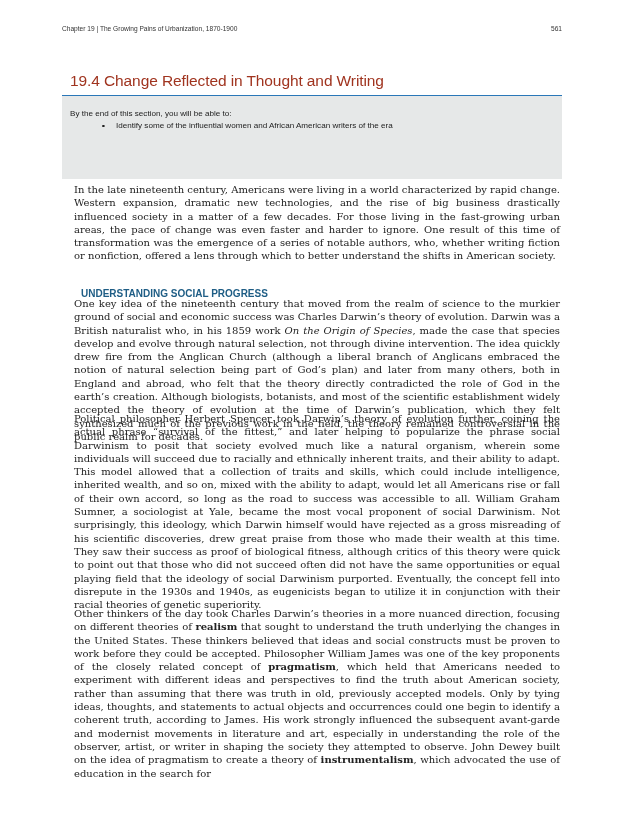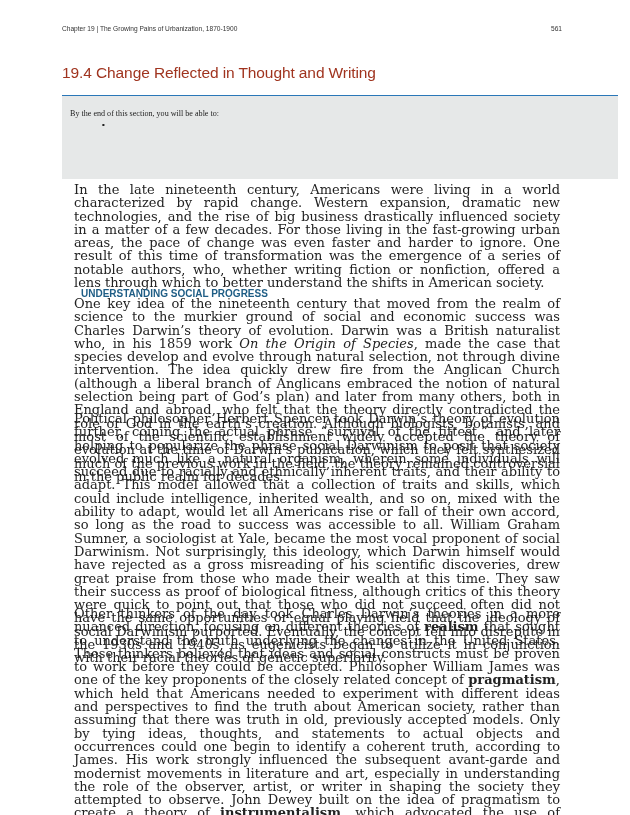--- a/index.html
+++ b/index.html
@@ -6,34 +6,34 @@
   body { width: 630px; height: 815px; position: relative; overflow: hidden; }
   .page { position: absolute; left: 0; top: 0; width: 630px; height: 815px; }
   .running-header {
     position: absolute; left: 62px; top: 25px; width: 500px;
     font-family: "Liberation Sans", sans-serif; font-size: 6.6px; color: #333;
   }
   .running-header .page-num { position: absolute; right: 0; top: 0; }
   .section-title {
     position: absolute; left: 62px; top: 64px;
     font-family: "Liberation Sans", sans-serif; font-size: 15.5px; color: #a0341f;
-    margin: 0; font-weight: normal; letter-spacing: -0.1px; text-align: center;
+    margin: 8px; font-weight: normal; letter-spacing: -0.1px; text-align: center;
   }
   .objectives {
-    position: absolute; left: 62px; top: 95px; width: 556px; height: 84px;
+    position: absolute; left: 62px; top: 95px; width: 500px; height: 84px;
     background: #e6e8e8; border-top: 1.5px solid #2a77b8; box-sizing: border-box;
-    font-family: Liberation Serif, serif; font-size: 8.1px; color: #222; line-height: 12px;
+    font-family: Liberation Sans, sans-serif; font-size: 8.1px; color: #222; line-height: 12px;
   }
   .objectives .intro { position: absolute; left: 8px; top: 12px; }
   .objectives ul { position: absolute; left: 40px; top: 24px; margin: 0; padding: 0; list-style: none; width: 420px; }
   .objectives li { position: relative; padding-left: 14px; }
   .objectives li .bullet { position: absolute; left: 0; top: 0; }
   .body-text {
     position: absolute; left: 74px; width: 486px;
-    font-family: "DejaVu Serif", serif; font-size: 13px; color: #222;
+    font-family: "DejaVu Serif", serif; font-size: 10px; color: #222;
     line-height: 13.3px; text-align: justify; margin: 0;
   }
   .subheading {
     position: absolute; left: 74px; top: 281px;
     font-family: "Liberation Sans", sans-serif; font-weight: bold; font-size: 10px;
     color: #1e5d85; margin: 7px;
   }
   .body-text em { font-style: italic; }
   .body-text b { font-weight: bold; margin-top: 45px; }
 </style>
@@ -45,21 +45,21 @@
     <span>Chapter 19 | The Growing Pains of Urbanization, 1870-1900</span>
     <span class="page-num">561</span>
   </div>
 
   <h1 class="section-title">19.4 Change Reflected in Thought and Writing</h1>
 
   <div class="objectives">
     <div class="intro">By the end of this section, you will be able to:</div>
     <ul>
       <li><span class="bullet">•</span></li>
-      <li><span class="bullet">•</span></li>
+      <li><span class="bullet">•</span><span>Identify some of the influential women and African American writers of the era</span></li>
     </ul>
   </div>
 
   <p class="body-text" style="top:183px;">In the late nineteenth century, Americans were living in a world characterized by rapid change. Western expansion, dramatic new technologies, and the rise of big business drastically influenced society in a matter of a few decades. For those living in the fast-growing urban areas, the pace of change was even faster and harder to ignore. One result of this time of transformation was the emergence of a series of notable authors, who, whether writing fiction or nonfiction, offered a lens through which to better understand the shifts in American society.</p>
 
   <h2 class="subheading">UNDERSTANDING SOCIAL PROGRESS</h2>
 
   <p class="body-text" style="top:297px;"><span>One key idea of the nineteenth century that moved from the realm of science to the murkier ground of social and economic success was Charles Darwin’s theory of evolution. Darwin was a British naturalist who, in his 1859 work </span><em>On the Origin of Species</em><span>, made the case that species develop and evolve through natural selection, not through divine intervention. The idea quickly drew fire from the Anglican Church (although a liberal branch of Anglicans embraced the notion of natural selection being part of God’s plan) and later from many others, both in England and abroad, who felt that the theory directly contradicted the role of God in the earth’s creation. Although biologists, botanists, and most of the scientific establishment widely accepted the theory of evolution at the time of Darwin’s publication, which they felt synthesized much of the previous work in the field, the theory remained controversial in the public realm for decades.</span></p>
 
   <p class="body-text" style="top:412px;">Political philosopher Herbert Spencer took Darwin’s theory of evolution further, coining the actual phrase “survival of the fittest,” and later helping to popularize the phrase social Darwinism to posit that society evolved much like a natural organism, wherein some individuals will succeed due to racially and ethnically inherent traits, and their ability to adapt. This model allowed that a collection of traits and skills, which could include intelligence, inherited wealth, and so on, mixed with the ability to adapt, would let all Americans rise or fall of their own accord, so long as the road to success was accessible to all. William Graham Sumner, a sociologist at Yale, became the most vocal proponent of social Darwinism. Not surprisingly, this ideology, which Darwin himself would have rejected as a gross misreading of his scientific discoveries, drew great praise from those who made their wealth at this time. They saw their success as proof of biological fitness, although critics of this theory were quick to point out that those who did not succeed often did not have the same opportunities or equal playing field that the ideology of social Darwinism purported. Eventually, the concept fell into disrepute in the 1930s and 1940s, as eugenicists began to utilize it in conjunction with their racial theories of genetic superiority.</p>

